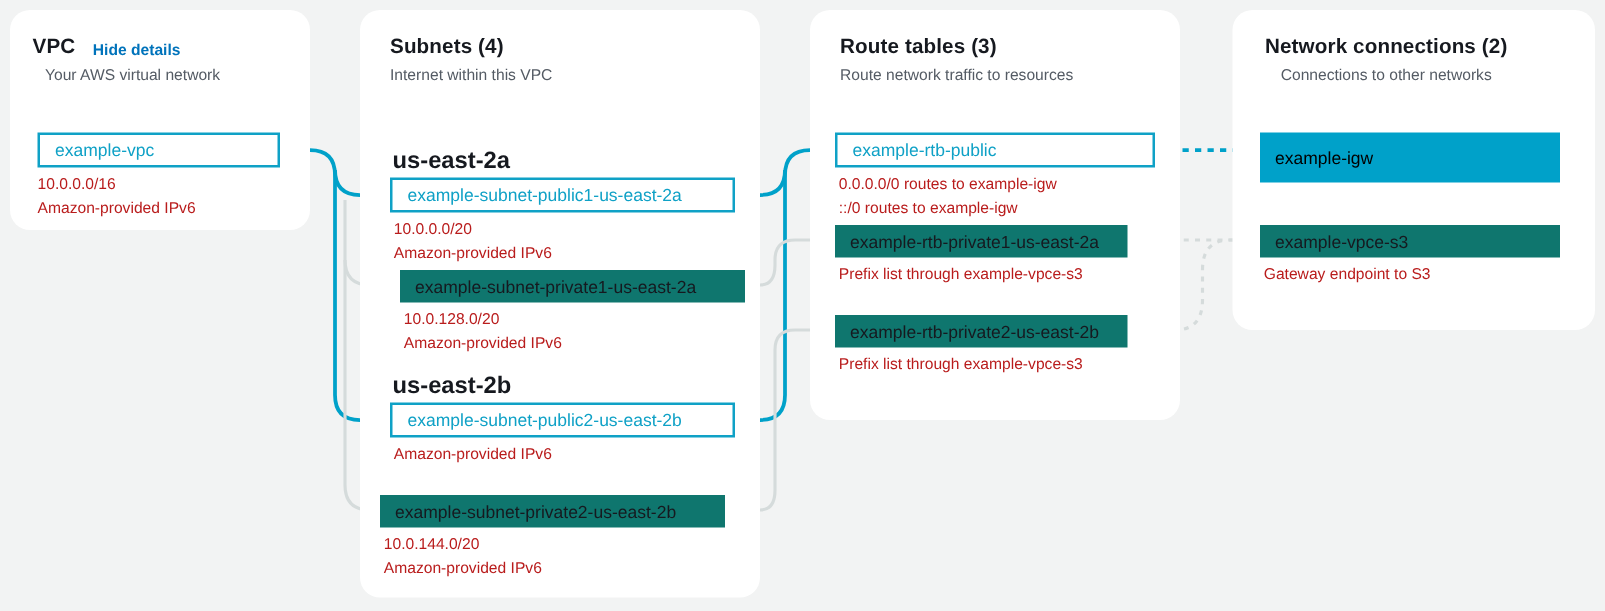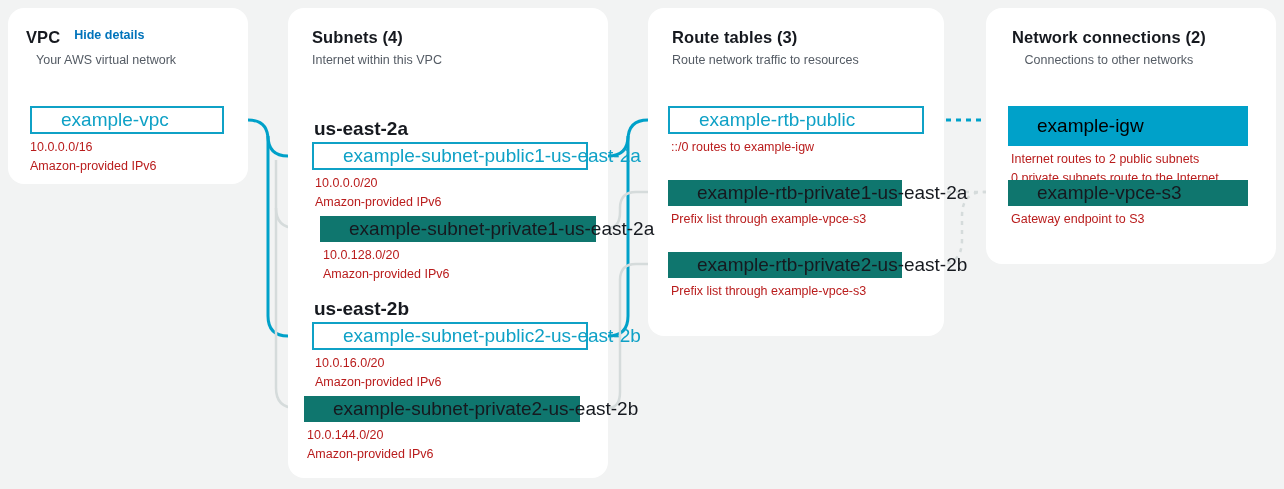--- a/index.html
+++ b/index.html
@@ -51,21 +51,21 @@
   }
   .panel-sub {
     font-size: 12.5px;
     color: #545B64;
     margin-top: 6px;
     white-space: nowrap;
     text-align: center;
   }
   .vpc-head-row {
     display: flex;
-    align-items: flex-start;
+    align-items: flex-end;
     gap: 14px;
   }
   .hide-details {
     font-size: 12.5px;
     font-weight: bold;
     color: #0073BB;
     cursor: pointer;
     white-space: nowrap;
   }
 
@@ -73,22 +73,22 @@
   .node {
     position: absolute;
     z-index: 4;
     box-sizing: border-box;
   }
   .chip {
     box-sizing: border-box;
     display: flex;
     align-items: center;
     height: 26px;
-    padding: 0 29px;
-    font-size: 19px;
+    padding: 0 12px;
+    font-size: 14px;
     white-space: nowrap;
     cursor: pointer;
   }
   .chip.selected-outline {
     background: #FFFFFF;
     border: 2px solid #0FA1C6;
     color: #0FA1C6;
     height: 28px;
   }
   .chip.selected-fill {
@@ -182,21 +182,20 @@
       <div>10.0.128.0/20</div>
       <div>Amazon-provided IPv6</div>
     </div>
   </div>
 
   <div class="az-label" style="left:314px; top:298px;">us-east-2b</div>
 
   <div class="node" style="left:312px; top:322px; width:276px;">
     <div class="chip selected-outline">example-subnet-public2-us-east-2b</div>
     <div class="node-meta" style="padding-left:3px;">
-      <div>10.0.16.0/20</div>
       <div>Amazon-provided IPv6</div>
     </div>
   </div>
 
   <div class="node" style="left:304px; top:396px; width:276px;">
     <div class="chip muted">example-subnet-private2-us-east-2b</div>
     <div class="node-meta" style="padding-left:3px;">
       <div>10.0.144.0/20</div>
       <div>Amazon-provided IPv6</div>
     </div>
@@ -204,20 +203,21 @@
 
   <div class="panel" style="left:648px; top:8px; width:296px; height:328px;"></div>
   <div class="panel-head" style="left:672px; top:28px;">
     <div class="panel-title">Route tables (3)</div>
     <div class="panel-sub">Route network traffic to resources</div>
   </div>
 
   <div class="node" style="left:668px; top:106px; width:256px;">
     <div class="chip selected-outline">example-rtb-public</div>
     <div class="node-meta" style="padding-left:3px;">
+      <div>0.0.0.0/0 routes to example-igw</div>
       <div>::/0 routes to example-igw</div>
     </div>
   </div>
 
   <div class="node" style="left:668px; top:180px; width:234px;">
     <div class="chip muted">example-rtb-private1-us-east-2a</div>
     <div class="node-meta" style="padding-left:3px;">
       <div>Prefix list through example-vpce-s3</div>
     </div>
   </div>
@@ -230,24 +230,20 @@
   </div>
 
   <div class="panel" style="left:986px; top:8px; width:290px; height:256px;"></div>
   <div class="panel-head" style="left:1012px; top:28px;">
     <div class="panel-title">Network connections (2)</div>
     <div class="panel-sub">Connections to other networks</div>
   </div>
 
   <div class="node" style="left:1008px; top:106px; width:240px;">
     <div class="chip selected-fill">example-igw</div>
-    <div class="node-meta" style="padding-left:3px;">
-      <div>Internet routes to 2 public subnets</div>
-      <div>0 private subnets route to the Internet</div>
-    </div>
   </div>
 
   <div class="node" style="left:1008px; top:180px; width:240px;">
     <div class="chip muted">example-vpce-s3</div>
     <div class="node-meta" style="padding-left:3px;">
       <div>Gateway endpoint to S3</div>
     </div>
   </div>
 
 </div>

